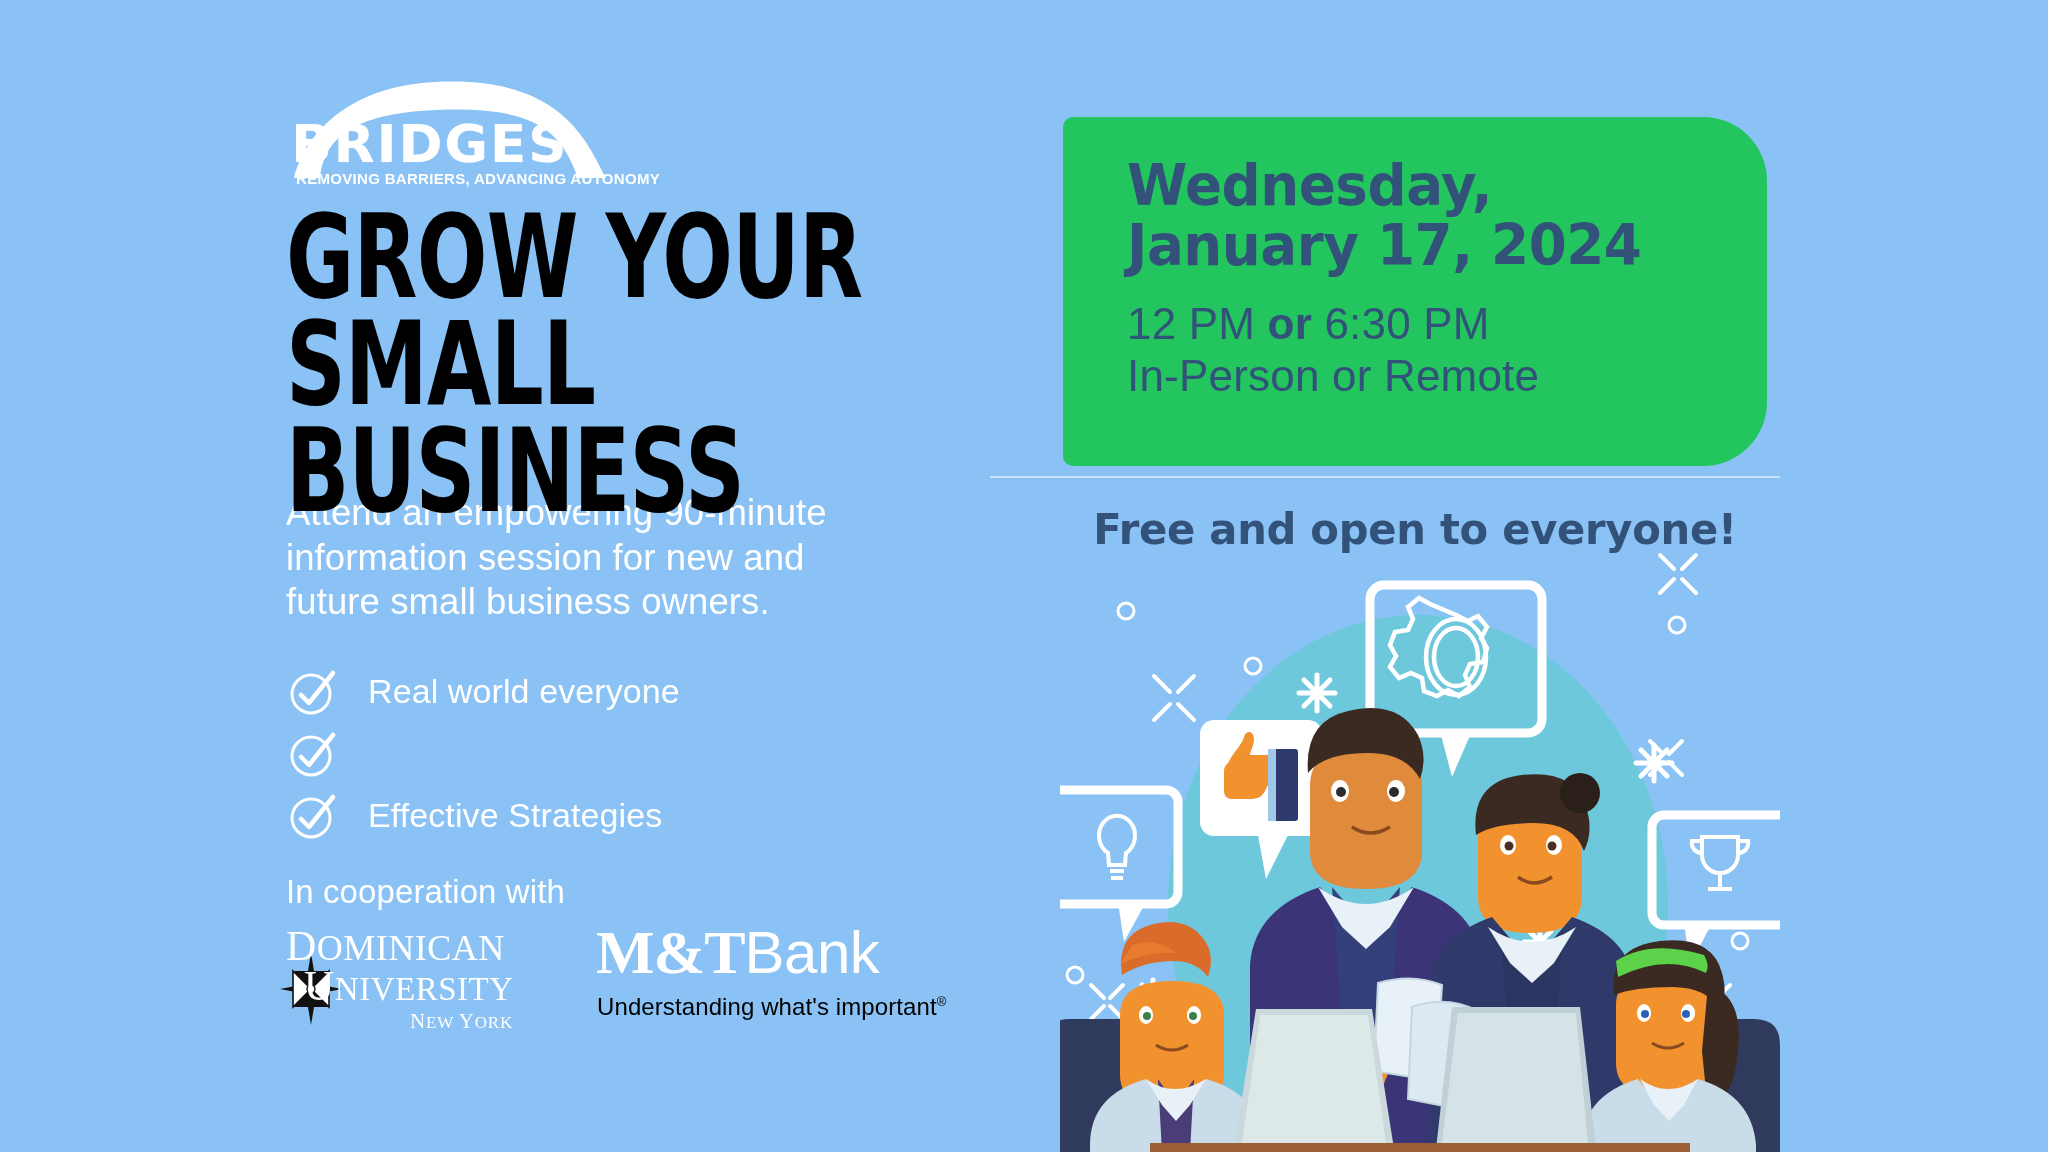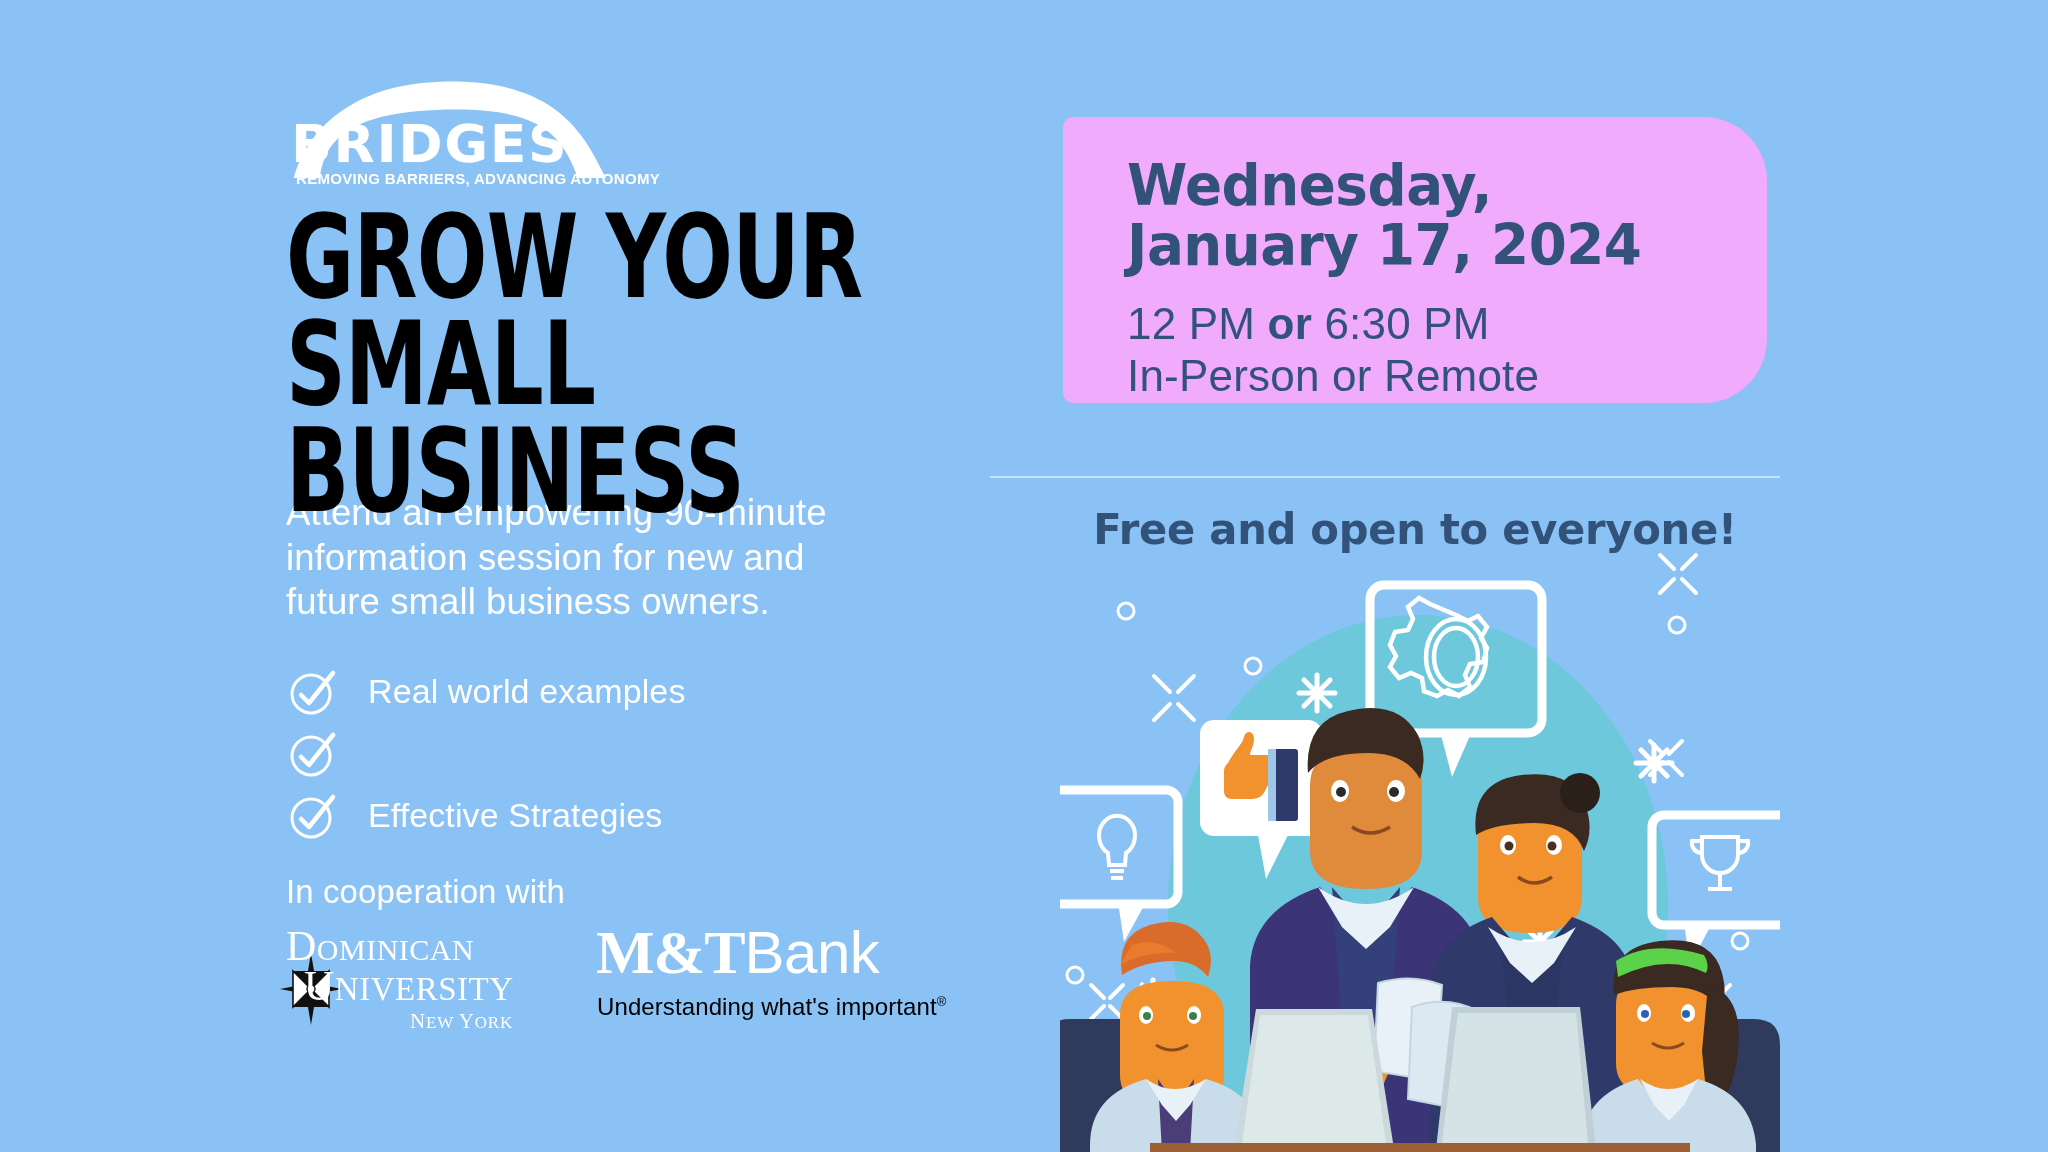--- a/index.html
+++ b/index.html
@@ -63,37 +63,37 @@
   .check-icon{width:52px;height:52px;flex:0 0 52px;margin-right:30px;}
   .check-label{font-size:34px;color:#ffffff;letter-spacing:.1px;}
 
   
   .coop-label{margin-top:26px;font-size:33px;color:#ffffff;letter-spacing:.1px;}
   .partners{display:flex;align-items:flex-start;margin-top:14px;}
 
   .duny{position:relative;width:268px;height:108px;}
   .duny-compass{position:absolute;left:-6px;top:28px;width:62px;height:72px;}
   .duny-l1{position:absolute;left:0px;top:0px;font-family:"Liberation Serif", serif;color:#fff;font-size:42px;line-height:1;letter-spacing:.5px;}
-  .duny-l1 .sm{font-size:30px;}
+  .duny-l1 .sm{font-size:36px;}
   .duny-l2{position:absolute;left:18px;top:40px;font-family:"Liberation Serif", serif;color:#fff;font-size:42px;line-height:1;letter-spacing:.5px;}
   .duny-l2 .sm{font-size:33px;}
   .duny-l3{position:absolute;left:88px;top:84px;font-family:"Liberation Serif", serif;color:#fff;font-size:21px;letter-spacing:.8px;margin-left:36px;}
   .duny-l3 .sm{font-size:17px;}
 
   .mt{position:relative;width:330px;height:108px;margin-left:42px;}
   .mt-main{position:absolute;left:0;top:-4px;white-space:nowrap;line-height:1;}
   .mt-mark{font-family:"Liberation Serif", serif;font-weight:bold;font-size:62px;color:#fff;letter-spacing:-1px;}
   .mt-bank{font-family:"Liberation Sans", sans-serif;font-weight:300;font-size:60px;color:#fff;letter-spacing:-.5px;}
   .mt-tag{position:absolute;left:1px;top:68px;font-size:24px;color:#000000;white-space:nowrap;letter-spacing:.1px;}
   .mt-tag sup{font-size:13px;vertical-align:super;}
 
   
   .date-card{
-    position:absolute;left:1063px;top:117px;width:704px;height:286px;
-    background:#f0abfc;
+    position:absolute;left:1063px;top:117px;width:704px;height:349px;
+    background:#22c55e;
     border-radius:10px 64px 64px 10px;
   }
   .date-inner{position:absolute;left:64px;top:38px;right:20px;}
   .date-title{
     font-family:"DejaVu Sans", sans-serif;
     font-weight:bold;font-size:57px;line-height:1.06;
     color:#33527A;white-space:pre-line;letter-spacing:-.5px;
     transform:scaleX(.96);transform-origin:left top;
   }
   .date-sub{
@@ -137,21 +137,21 @@
     <div class="subtext">Attend an empowering 90-minute
 information session for new and
 future small business owners.</div>
 
     <div class="checklist">
       <div class="check-row">
         <svg class="check-icon" viewBox="0 0 52 52">
           <circle cx="25" cy="28" r="19" fill="none" stroke="#ffffff" stroke-width="3"></circle>
           <path d="M15 29 L23 37 L47 7" fill="none" stroke="#ffffff" stroke-width="4.5" stroke-linecap="round" stroke-linejoin="round"></path>
         </svg>
-        <span class="check-label">Real world examples</span>
+        <span class="check-label">Real world everyone</span>
       </div>
       <div class="check-row">
         <svg class="check-icon" viewBox="0 0 52 52">
           <circle cx="25" cy="28" r="19" fill="none" stroke="#ffffff" stroke-width="3"></circle>
           <path d="M15 29 L23 37 L47 7" fill="none" stroke="#ffffff" stroke-width="4.5" stroke-linecap="round" stroke-linejoin="round"></path>
         </svg>
       </div>
       <div class="check-row">
         <svg class="check-icon" viewBox="0 0 52 52">
           <circle cx="25" cy="28" r="19" fill="none" stroke="#ffffff" stroke-width="3"></circle>

